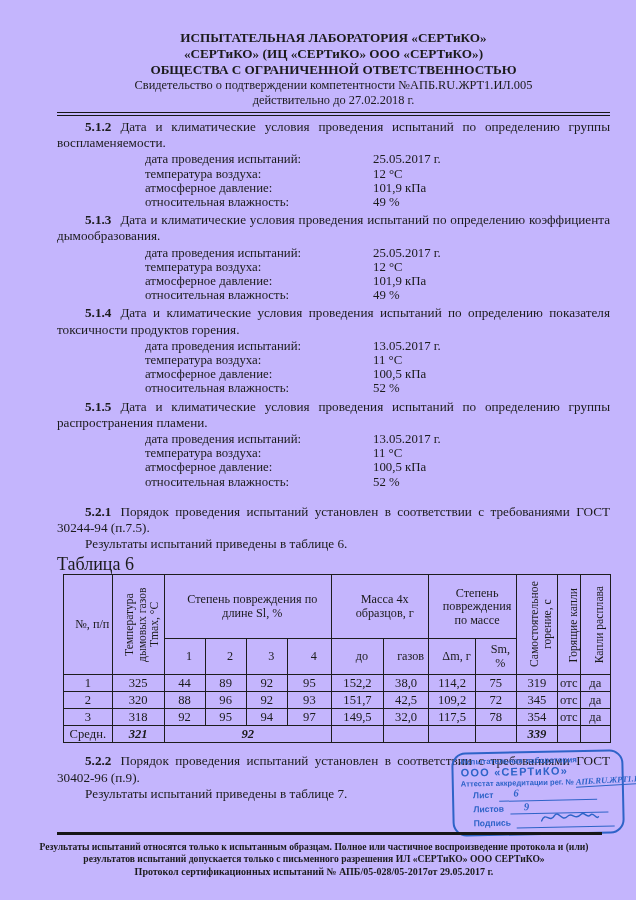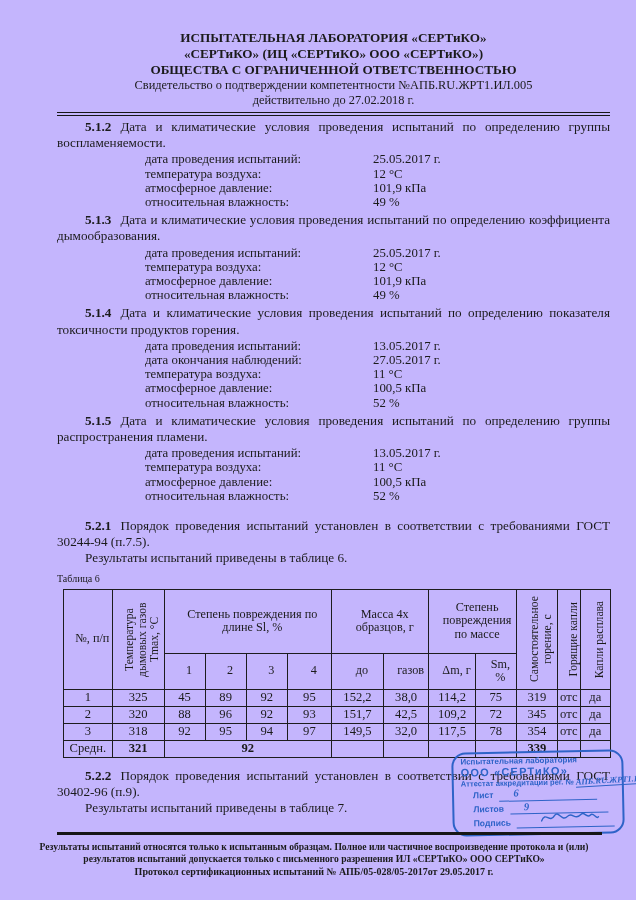--- a/index.html
+++ b/index.html
@@ -20,30 +20,30 @@
   
   .para { font-size:13.2px; line-height:16.2px; text-align:justify; text-indent:28px; margin-top:3px; }
   .para b { margin-right:9px; }
   .results-line { font-size:13.2px; line-height:16.2px; text-indent:28px; }
   .params { margin:1px 0 2px 88px; font-size:12.8px; line-height:14.2px; }
   .param-row { display:flex; }
   .p-label { width:228px; flex:0 0 228px; }
   .gap1 { margin-top:15px; }
 
   
-  .tbl-caption { font-size:10px; line-height:16px; margin-top:4px; }
+  .tbl-caption { font-size:18px; line-height:16px; margin-top:4px; }
   table.t6 { border-collapse:collapse; table-layout:fixed; width:548px; margin:2px 0 0 6px;
              font-size:12.6px; border:1.8px solid #1d1d1d; }
   table.t6 th, table.t6 td { border:1px solid #1d1d1d; text-align:center; vertical-align:middle; padding:0 1px; }
   table.t6 th { font-weight:normal; font-size:12.2px; line-height:13.5px;padding-left:10px; }
   tr.hr1 { height:64px; } tr.hr2 { height:36px; }
   tr.dr { height:17px; }
   .vcell { writing-mode:vertical-rl; transform:rotate(180deg); margin:0 auto;
            font-size:11.6px; line-height:12.5px; max-height:97px; }
-  .bold { font-weight:bold; }
+  .bold { font-weight:bold;font-style:italic; }
 
   
   .stamp {
     position:absolute; left:452px; top:751px; width:172px; height:84px;
     border:2.4px solid #2e63c8; border-radius:14px; transform:rotate(-1.2deg);
     color:#2e63c8; font-family:"Liberation Sans", sans-serif;
     padding:3px 5px 0 7px; background:transparent;
   }
   .st1 { font-size:8px; font-weight:bold; line-height:9px; }
   .st2 { font-size:11px; font-weight:bold; letter-spacing:1.2px; line-height:12px; }
@@ -117,24 +117,20 @@
           <span class="p-label">относительная влажность:</span>
           <span>49 %</span>
         </div>
     </div>
 
     <p class="para"><b>5.1.4</b><span>Дата и климатические условия проведения испытаний по определению показателя токсичности продуктов горения.</span></p>
     <div class="params">
       <div class="param-row">
           <span class="p-label">дата проведения испытаний:</span>
           <span>13.05.2017 г.</span>
-        </div>
-      <div class="param-row">
-          <span class="p-label">дата окончания наблюдений:</span>
-          <span>27.05.2017 г.</span>
         </div>
       <div class="param-row">
           <span class="p-label">температура воздуха:</span>
           <span>11 °С</span>
         </div>
       <div class="param-row">
           <span class="p-label">атмосферное давление:</span>
           <span>100,5 кПа</span>
         </div>
       <div class="param-row">
@@ -208,21 +204,21 @@
         <th>3</th>
         <th>4</th>
         <th>до</th>
         <th>газов</th>
         <th>Δm, г</th>
         <th>Sm, %</th>
       </tr>
       <tr class="dr">
         <td>1</td>
             <td>325</td>
-        <td>45</td>
+        <td>44</td>
             <td>89</td>
         <td>92</td>
             <td>95</td>
         <td>152,2</td>
             <td>38,0</td>
         <td>114,2</td>
             <td>75</td>
         <td>319</td>
             <td>отс</td>
         <td>да</td>

